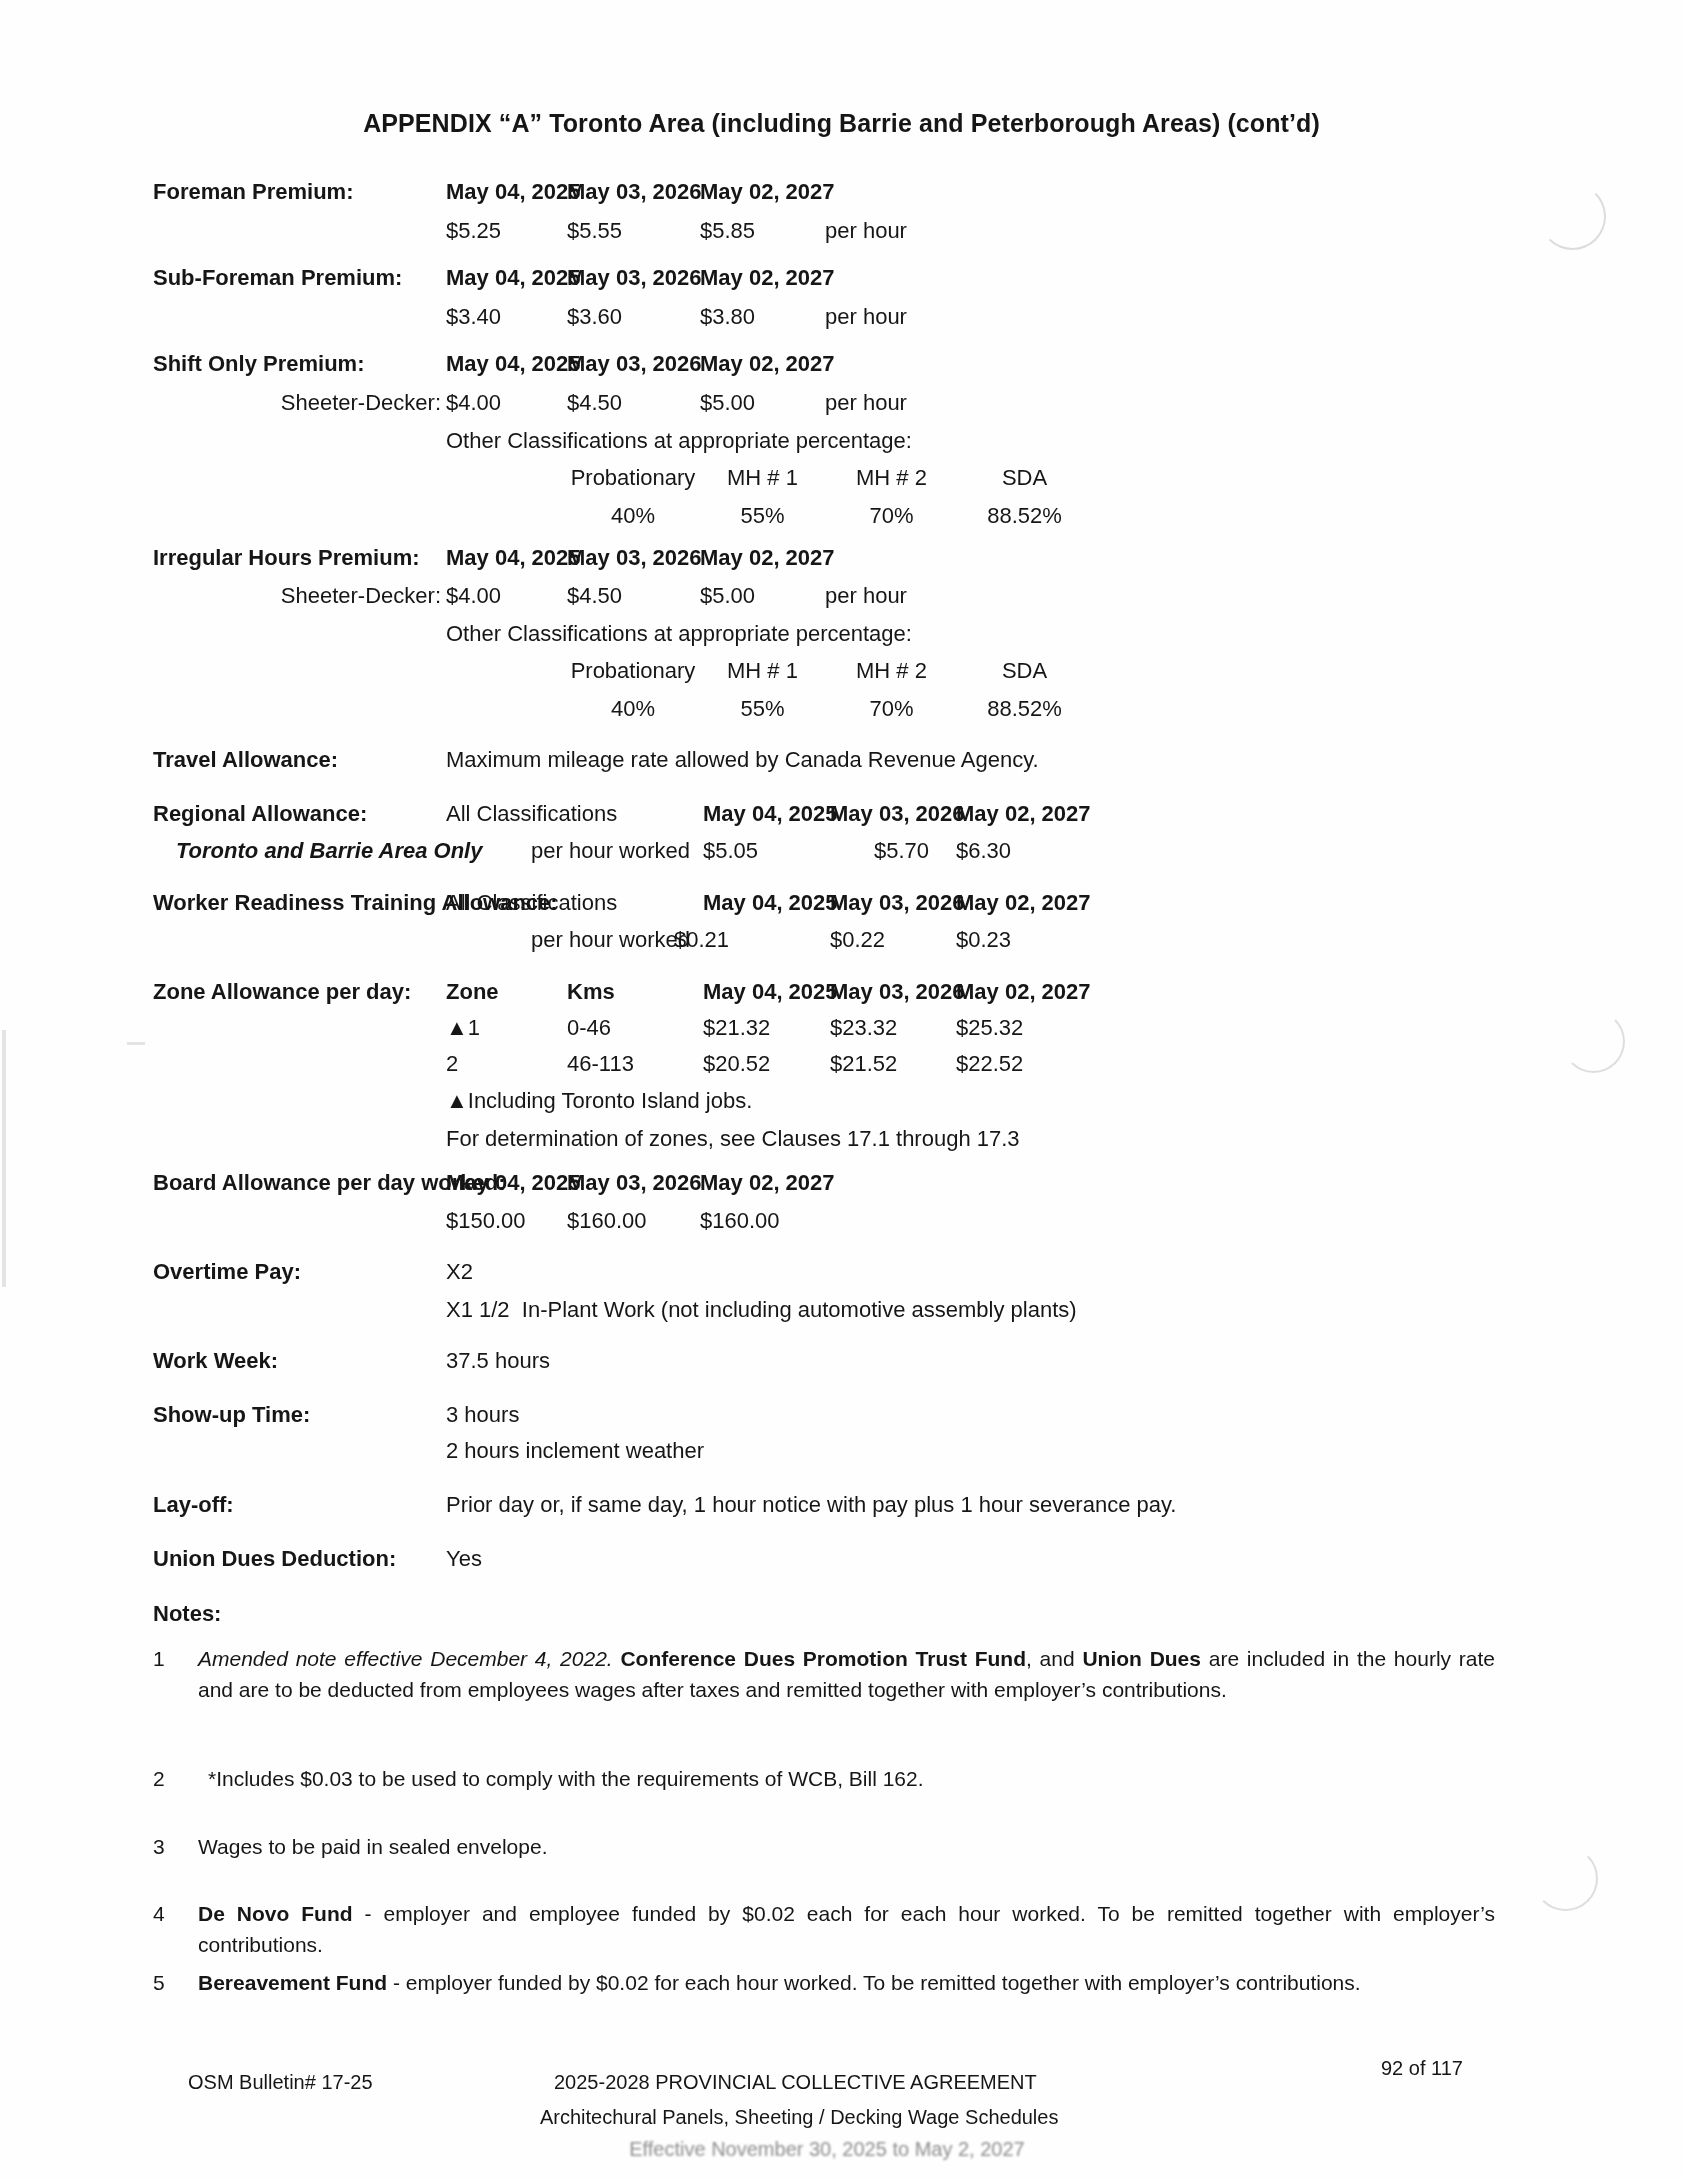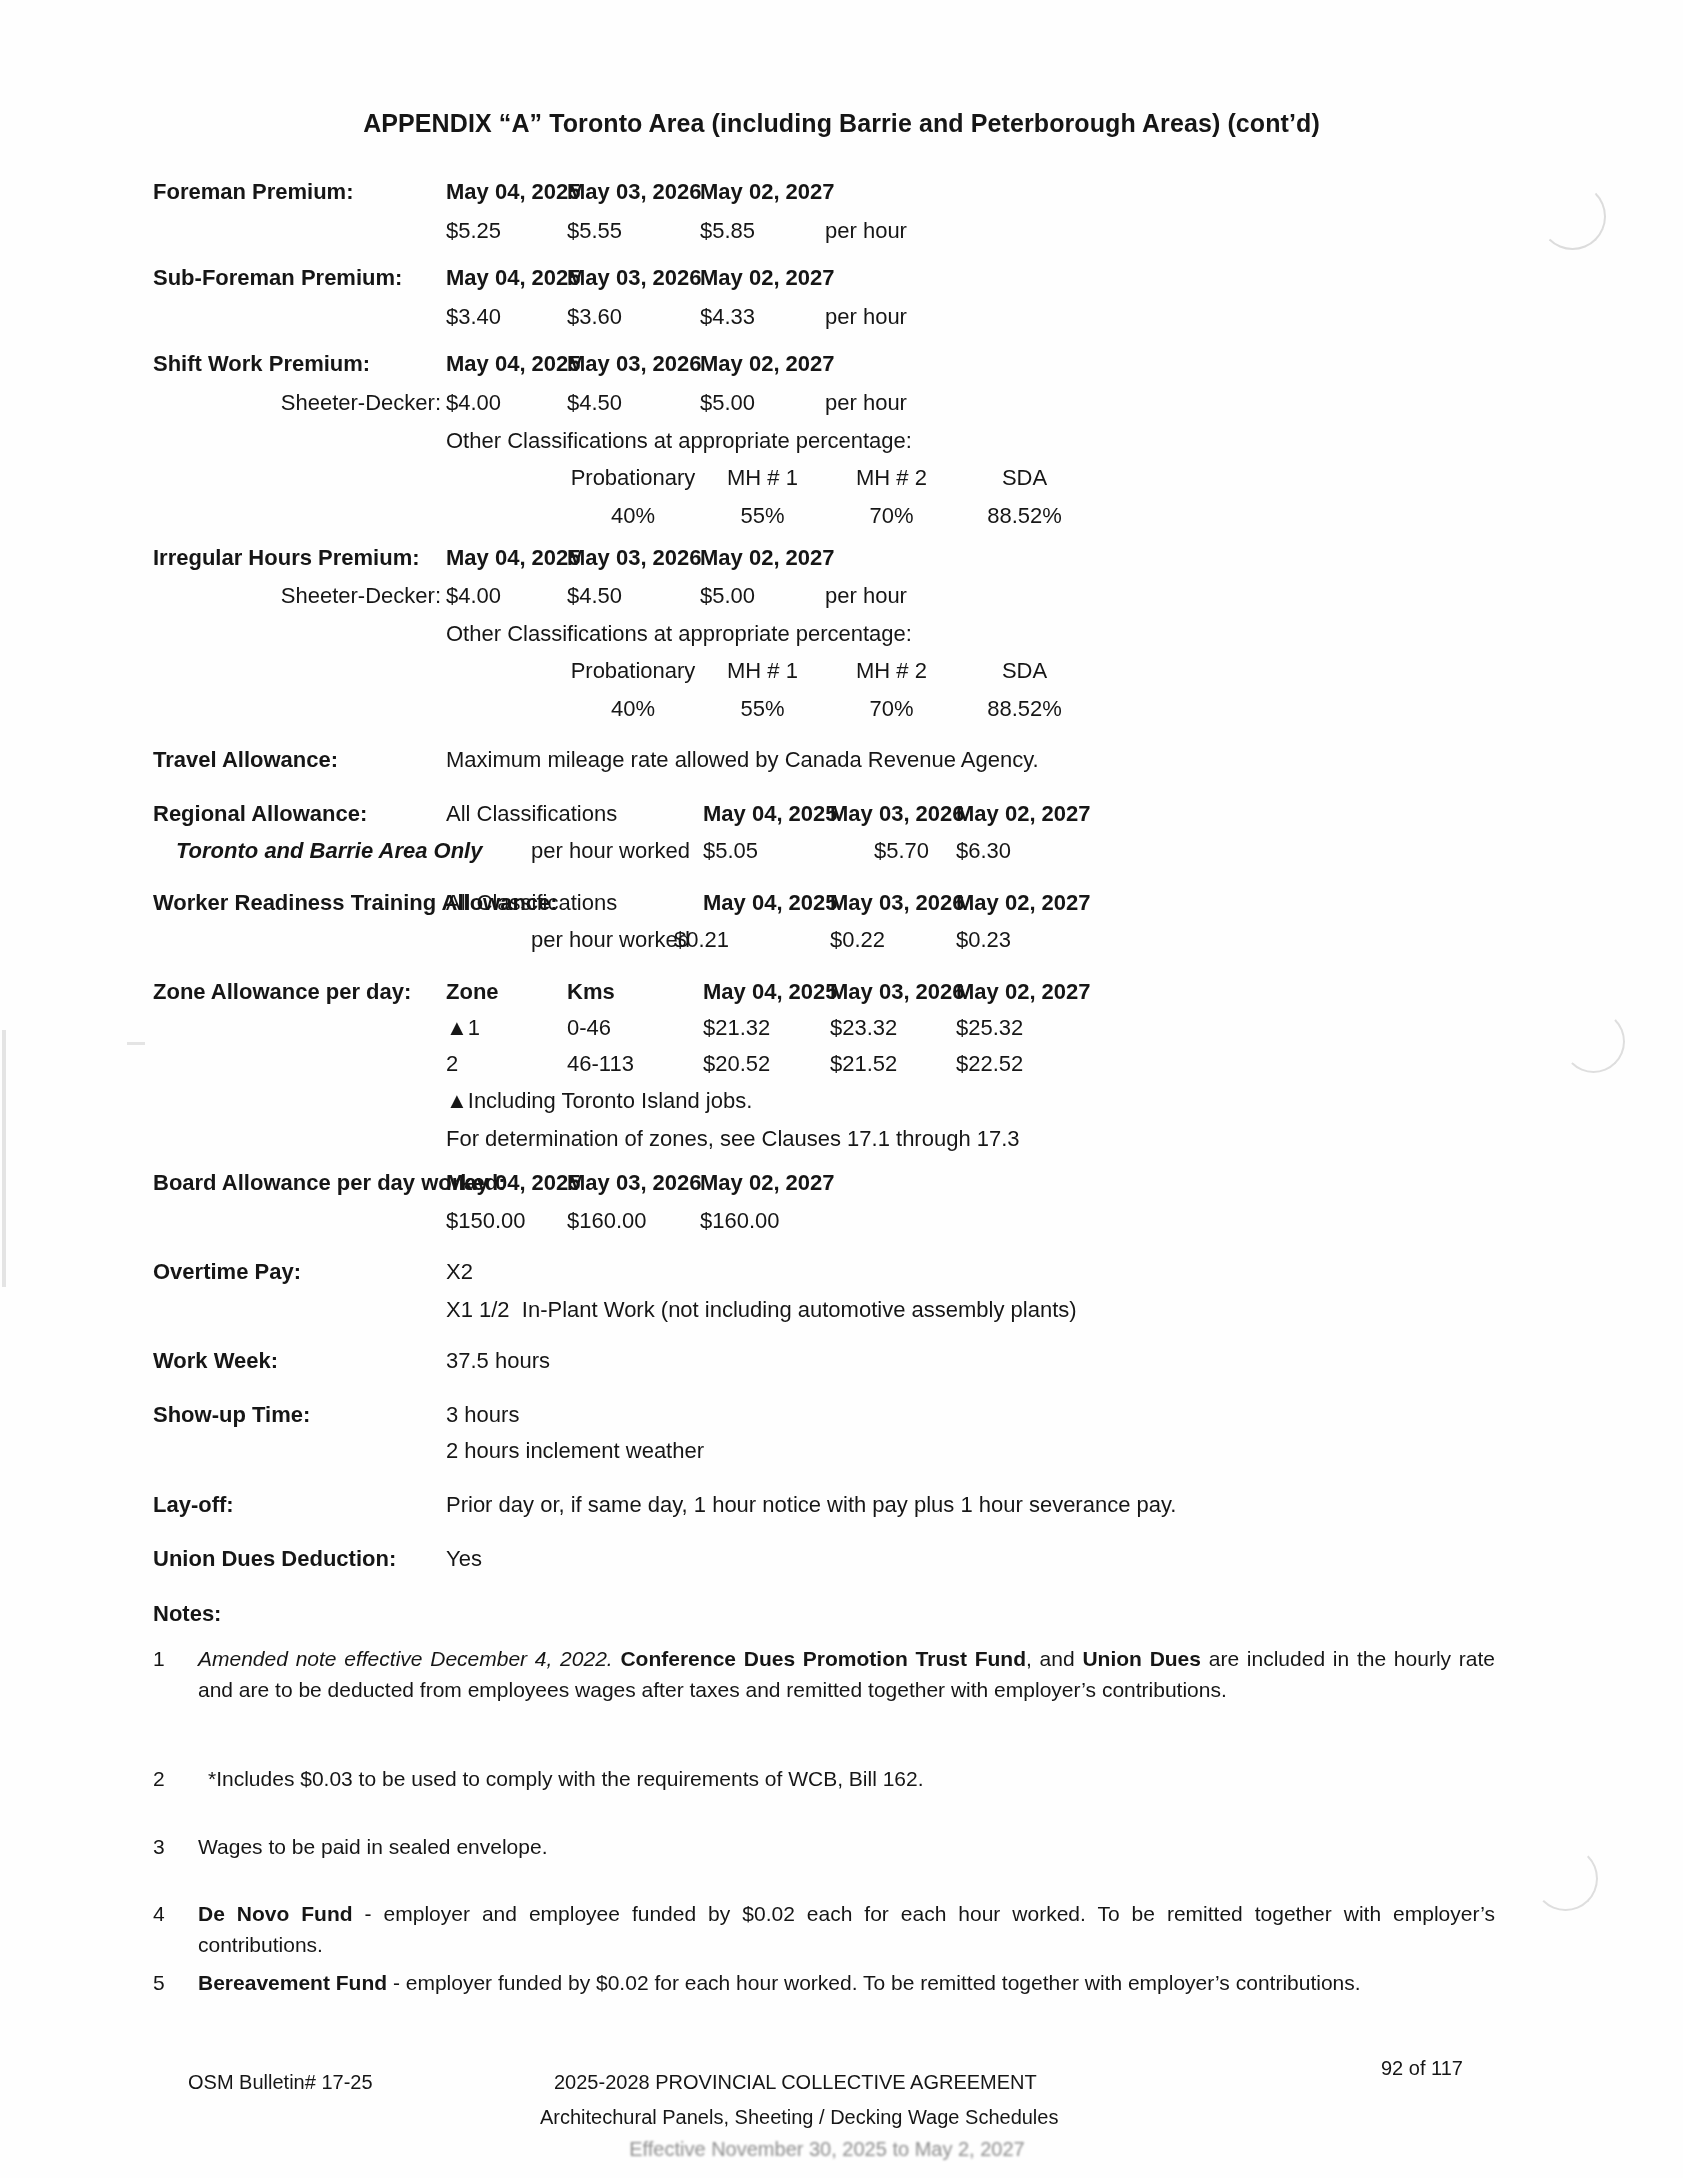--- a/index.html
+++ b/index.html
@@ -128,24 +128,24 @@
     <div class="t val" style="left:567px; top:220px;">$5.55</div>
     <div class="t val" style="left:700px; top:220px;">$5.85</div>
     <div class="t val" style="left:825px; top:220px;">per hour</div>
 
     <div class="t lbl" style="left:153px; top:267px;">Sub-Foreman Premium:</div>
     <div class="t dt" style="left:446px; top:267px;">May 04, 2025</div>
     <div class="t dt" style="left:567px; top:267px;">May 03, 2026</div>
     <div class="t dt" style="left:700px; top:267px;">May 02, 2027</div>
     <div class="t val" style="left:446px; top:306px;">$3.40</div>
     <div class="t val" style="left:567px; top:306px;">$3.60</div>
-    <div class="t val" style="left:700px; top:306px;">$4.33</div>
+    <div class="t val" style="left:700px; top:306px;">$3.80</div>
     <div class="t val" style="left:825px; top:306px;">per hour</div>
 
-    <div class="t lbl" style="left:153px; top:353px;">Shift Work Premium:</div>
+    <div class="t lbl" style="left:153px; top:353px;">Shift Only Premium:</div>
     <div class="t dt" style="left:446px; top:353px;">May 04, 2025</div>
     <div class="t dt" style="left:567px; top:353px;">May 03, 2026</div>
     <div class="t dt" style="left:700px; top:353px;">May 02, 2027</div>
 
     <div class="t val ra" style="left:144px; top:392px; width:297px;">Sheeter-Decker:</div>
     <div class="t val" style="left:446px; top:392px;">$4.00</div>
     <div class="t val" style="left:567px; top:392px;">$4.50</div>
     <div class="t val" style="left:700px; top:392px;">$5.00</div>
     <div class="t val" style="left:825px; top:392px;">per hour</div>
 

